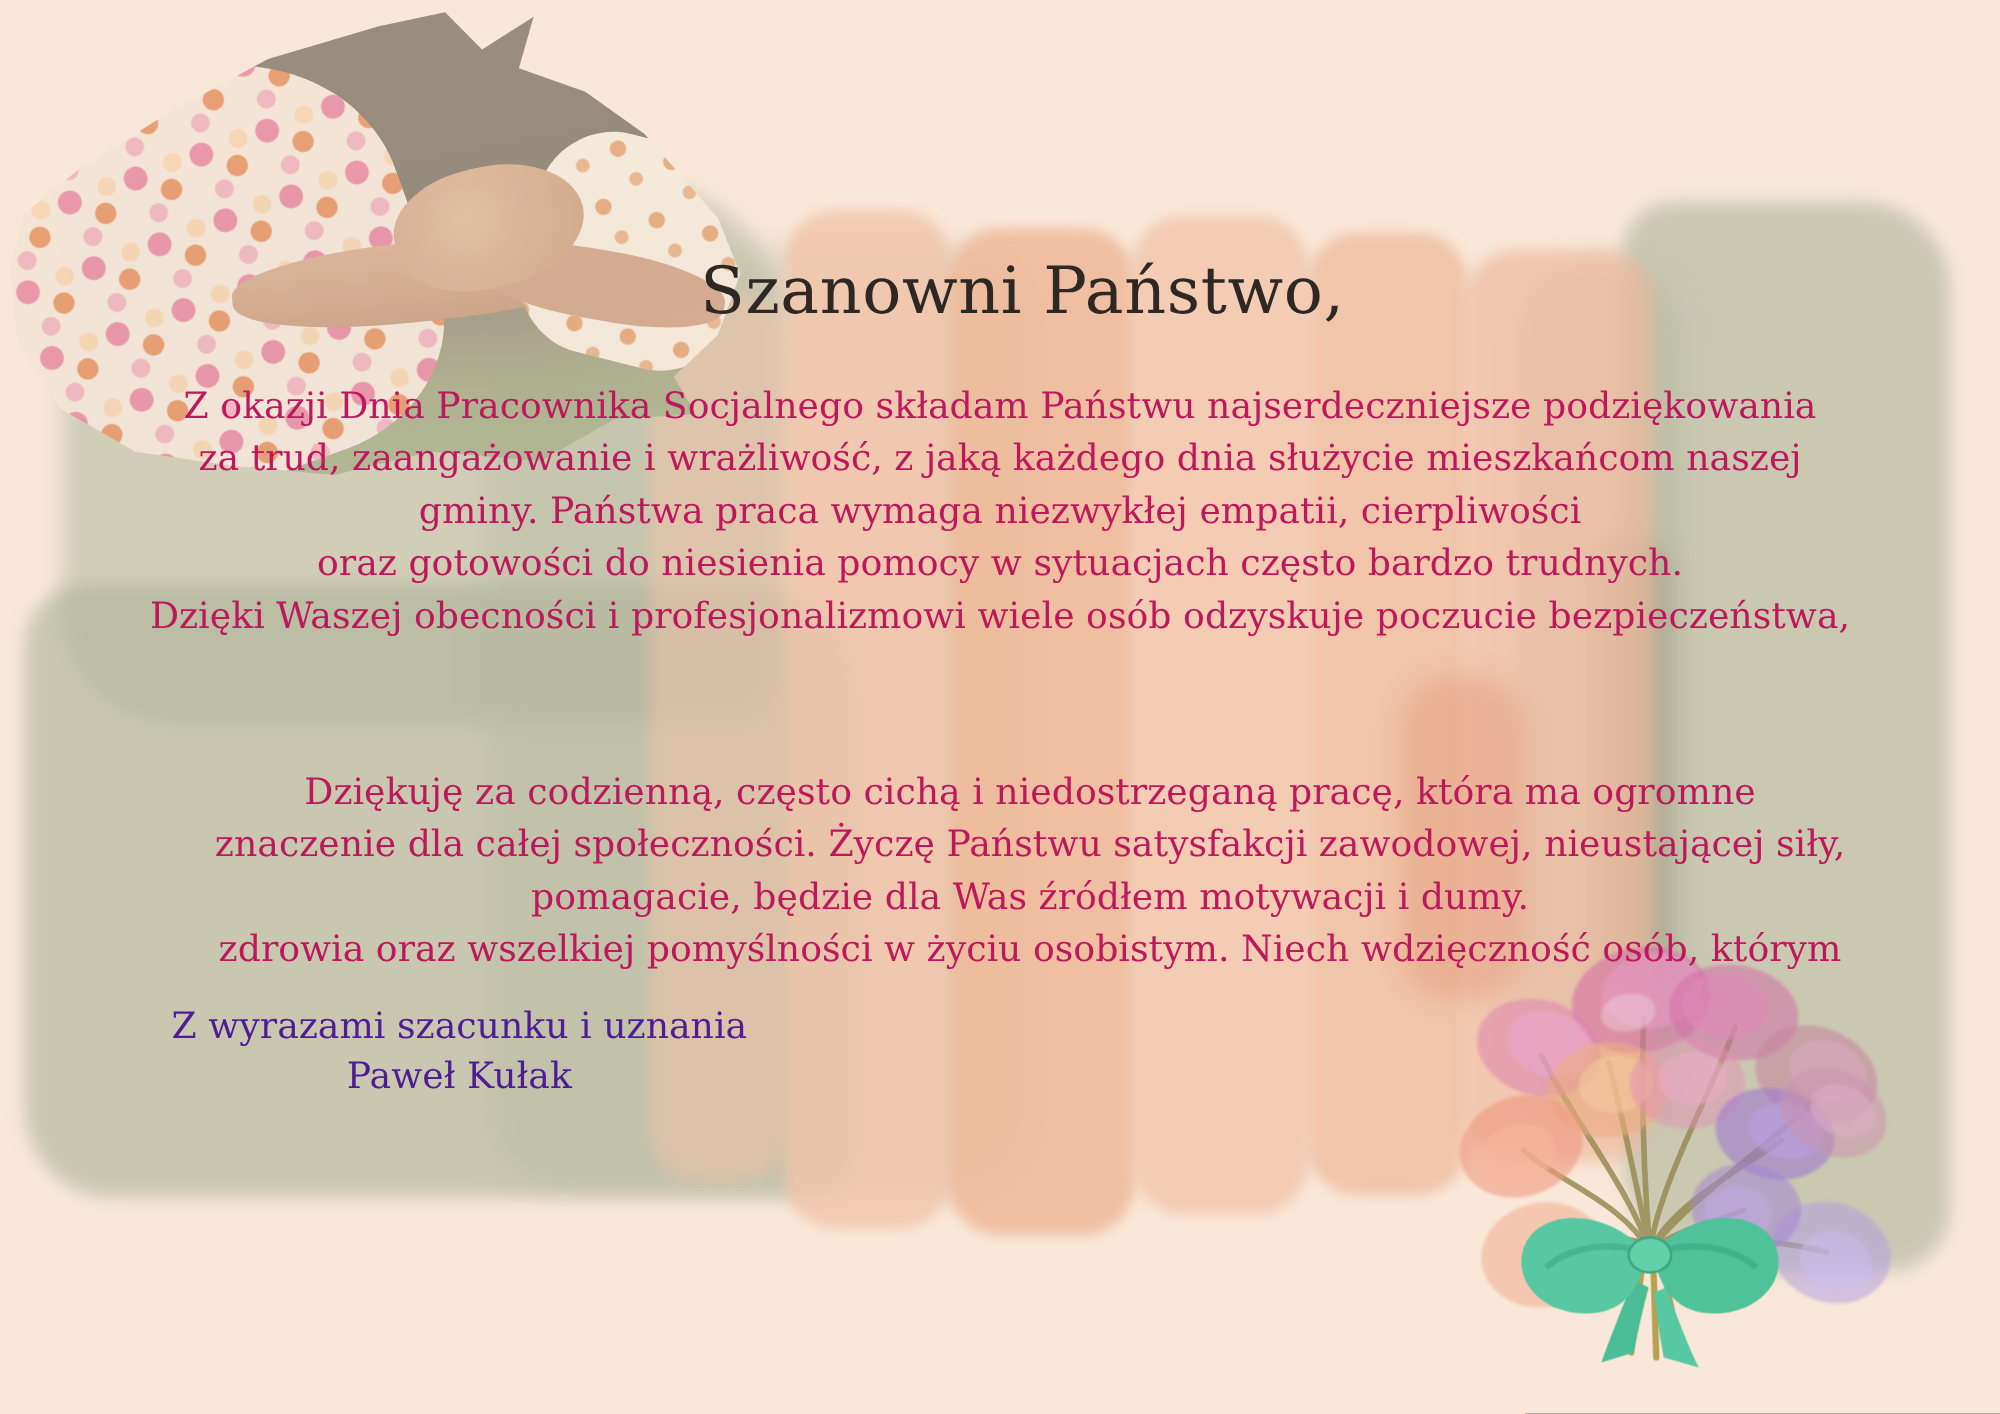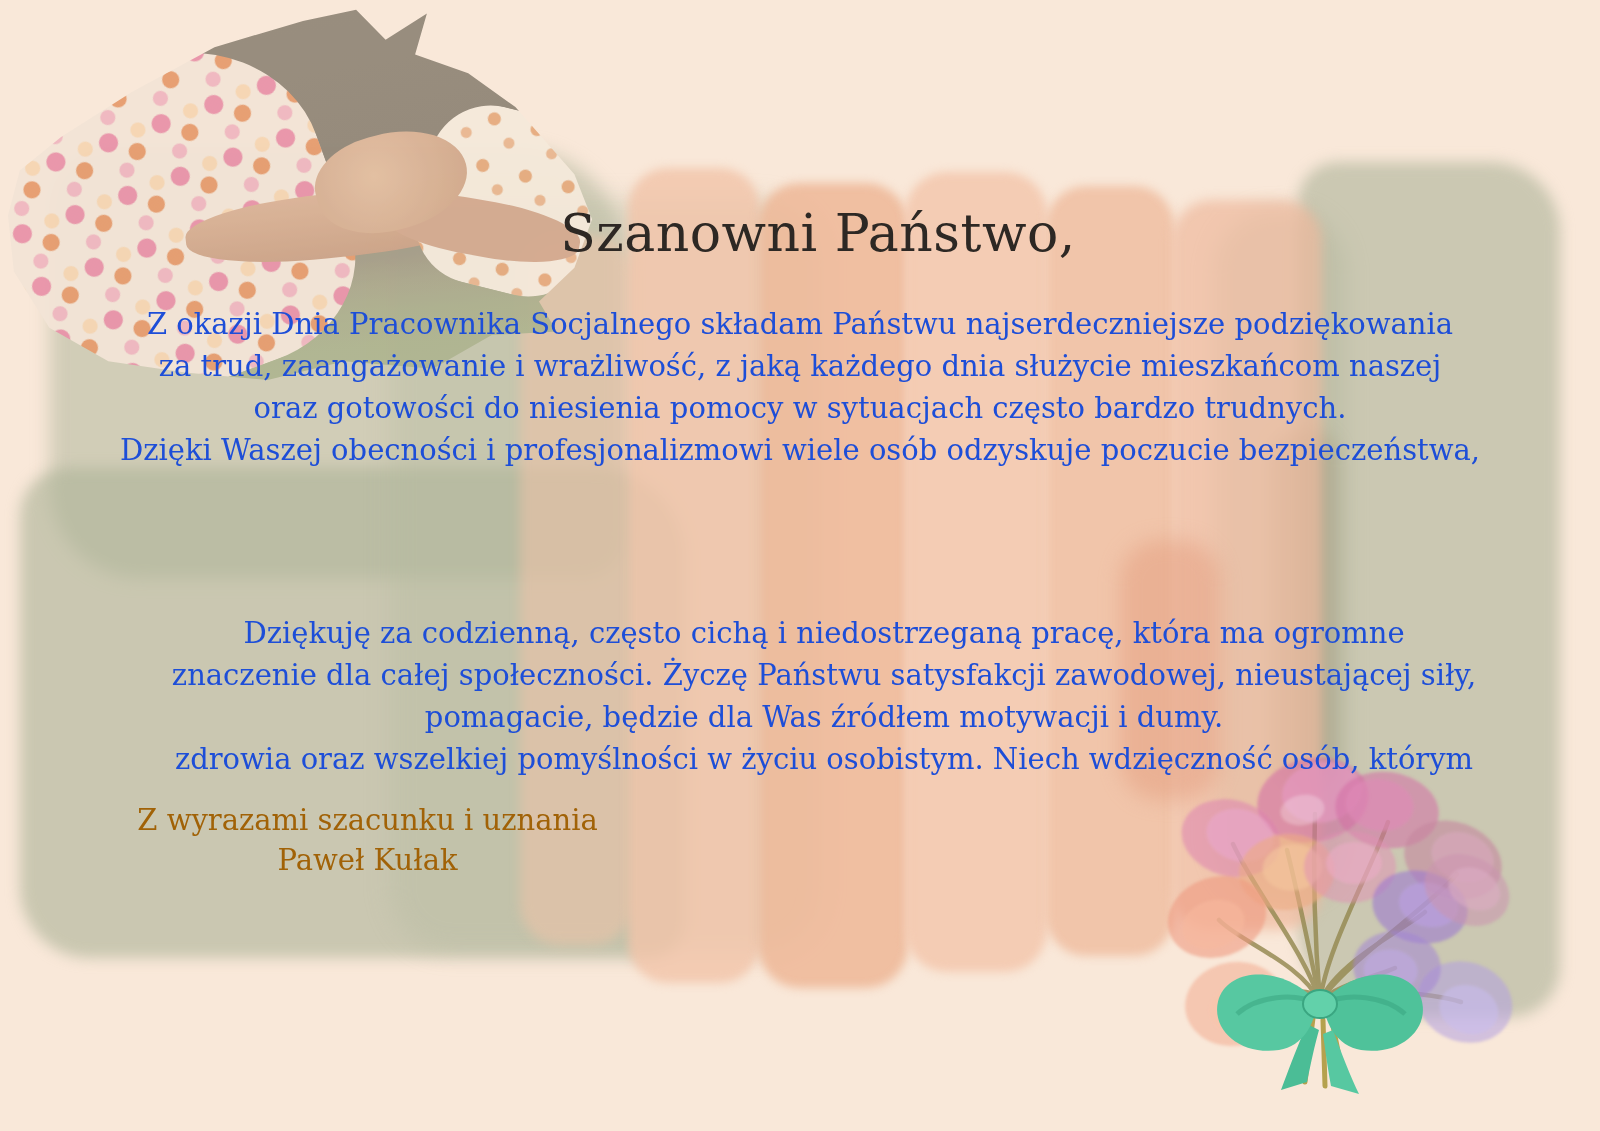--- a/index.html
+++ b/index.html
@@ -48,25 +48,25 @@
       radial-gradient(circle at 30px 34px, rgba(216,120,50,.6) 5px, rgba(216,120,50,0) 6px);
     background-size:44px 48px;}
   .ph-arm{left:30%;top:50%;width:52%;height:17%;transform:rotate(-6deg);border-radius:45%;background:linear-gradient(180deg,#d2a180,#bc8a6a);}
   .ph-hands{left:52%;top:34%;width:26%;height:26%;transform:rotate(-15deg);border-radius:45% 55% 50% 50%;background:radial-gradient(circle at 40% 40%,#dcb08c,#c08d6c);}
   .ph-arm2{left:63%;top:52%;width:34%;height:15%;transform:rotate(10deg);border-radius:45%;background:#c79475;}
   .ph-fade{inset:0;background:rgba(248,230,215,.28);}
 
   
   .title{position:absolute;top:203px;left:0;width:100%;text-align:center;
     font-size:52px;color:#2d2824;letter-spacing:.5px;white-space:nowrap;padding-left:18px;}
-  .para{position:absolute;left:0;width:100%;text-align:center;color:#1d4ed8;}
+  .para{position:absolute;left:0;width:100%;text-align:center;color:#be185d;}
   .para .line{height:42px;line-height:42px;font-size:29px;white-space:nowrap;}
   .para1{top:303px;}
   .para2{top:612px;margin-left:24px;}
-  .signature{position:absolute;left:95px;top:800px;width:545px;text-align:center;color:#a16207;}
+  .signature{position:absolute;left:95px;top:800px;width:545px;text-align:center;color:#4c1d95;}
   .signature .line{height:40px;line-height:40px;font-size:29px;white-space:nowrap;}
 
   .bouquet{position:absolute;left:1135px;top:752px;width:430px;height:376px;}
 </style>
 </head>
 <body>
 
 <div class="canvas">
 
   <div class="wash w-gl2"></div>
@@ -177,20 +177,21 @@
       <path d="M188,252 C212,240 250,244 270,262" stroke="#3aa681" stroke-width="5" fill="none" opacity="0.55"></path>
       <ellipse cx="185" cy="252" rx="17" ry="14" fill="#62d1aa" stroke="#3aa681" stroke-width="2"></ellipse>
     </g>
   </svg>
 
   <div class="title">Szanowni Państwo,</div>
 
   <div class="para para1">
     <div class="line">Z okazji Dnia Pracownika Socjalnego składam Państwu najserdeczniejsze podziękowania</div>
     <div class="line">za trud, zaangażowanie i wrażliwość, z jaką każdego dnia służycie mieszkańcom naszej</div>
+    <div class="line">gminy. Państwa praca wymaga niezwykłej empatii, cierpliwości</div>
     <div class="line">oraz gotowości do niesienia pomocy w sytuacjach często bardzo trudnych.</div>
     <div class="line">Dzięki Waszej obecności i profesjonalizmowi wiele osób odzyskuje poczucie bezpieczeństwa,</div>
   </div>
 
   <div class="para para2">
     <div class="line">Dziękuję za codzienną, często cichą i niedostrzeganą pracę, która ma ogromne</div>
     <div class="line">znaczenie dla całej społeczności. Życzę Państwu satysfakcji zawodowej, nieustającej siły,</div>
     <div class="line">pomagacie, będzie dla Was źródłem motywacji i dumy.</div>
     <div class="line">zdrowia oraz wszelkiej pomyślności w życiu osobistym. Niech wdzięczność osób, którym</div>
   </div>

